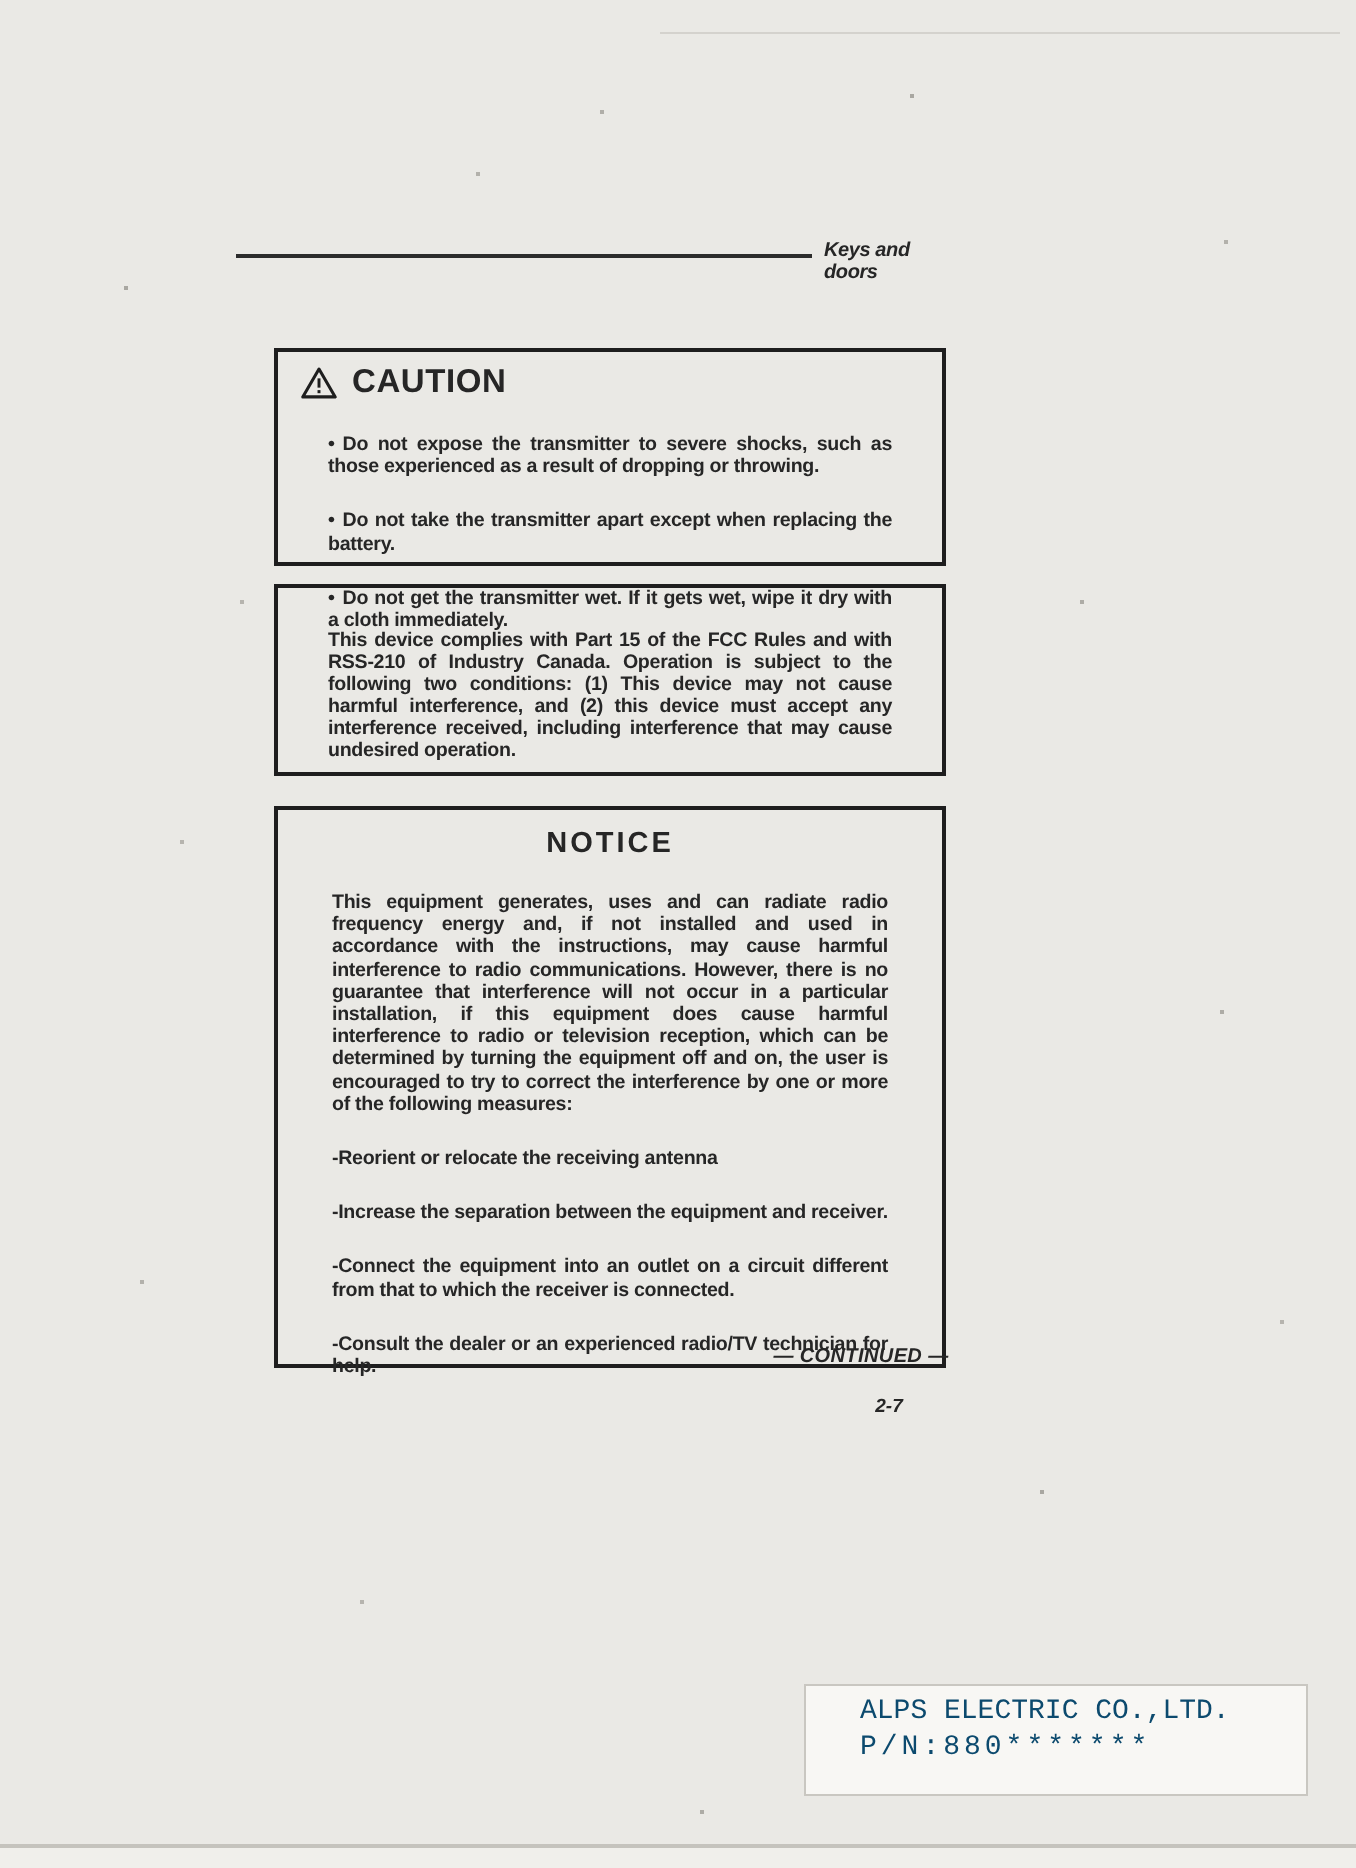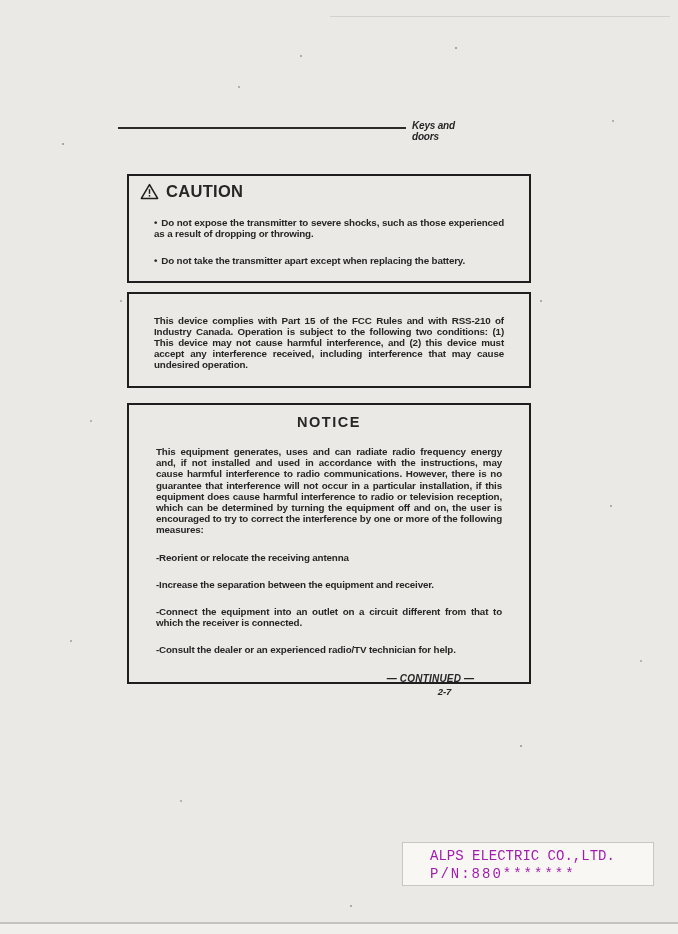--- a/index.html
+++ b/index.html
@@ -32,21 +32,21 @@
     font-size:10px;font-weight:bold;font-style:italic;letter-spacing:-0.2px;
   }
   .section-title{
     position:absolute;left:135px;top:141px;width:343px;
     font-size:12.5px;font-weight:bold;letter-spacing:-0.1px;
     padding-bottom:4px;border-bottom:2px solid #2c2c2c;
   }
 
   
   .frame{
-    position:absolute;left:127px;width:404px;
+    position:absolute;left:137px;width:336px;
     border:2px solid #1e1e1e;box-sizing:border-box;
     background:transparent;
   }
   .box-body{font-size:9.8px;line-height:11.2px;font-weight:bold;text-align:justify;letter-spacing:-0.15px;}
   .box-body p{margin:16px;}
 
   .caution-frame{top:174px;height:109px;padding:5px 9px 0 9px;}
   .caution-head{display:flex;align-items:center;gap:7px;margin:1px 0 3px 2px;}
   .caution-head .word{font-size:16.5px;font-weight:bold;letter-spacing:0.3px;}
   .warn-svg{display:block;}
@@ -57,29 +57,29 @@
   .fcc-frame{top:292px;height:96px;padding:5px 9px 0 9px;}
   .fcc-frame .box-body{line-height:11px;}
 
   .notice-frame{top:403px;height:281px;padding:7px 11px 12px 11px;}
   .notice-head{text-align:center;font-size:14.5px;font-weight:bold;letter-spacing:1.5px;margin:2px 0 14px 0;}
   .measure{margin-top:9px !important;}
 
   
   .continued-wrap{position:absolute;left:368px;top:673px;width:125px;text-align:center;}
   .continued{font-size:10px;font-weight:bold;font-style:italic;letter-spacing:0.2px;}
-  .page-num{font-size:9.5px;font-weight:bold;font-style:italic;margin-top:2px;padding-left:28px;}
+  .page-num{font-size:9.5px;font-weight:bold;font-style:italic;margin-top:14px;padding-left:28px;}
 
   
   .supplier{
-    position:absolute;left:402px;top:842px;width:252px;height:44px;
+    position:absolute;left:402px;top:842px;width:252px;height:56px;
     background:#f8f7f4;border:1px solid #c9c7c1;box-sizing:border-box;
     padding:4px 0 0 27px;
     font-family:"Liberation Mono", monospace;
-    font-size:14px;line-height:18px;color:#a21caf;
+    font-size:14px;line-height:18px;color:#0c4a6e;
   }
   .supplier .pn{letter-spacing:2px;}
 </style>
 </head>
 <body>
 
 <div class="page">
 
   <div class="crease"></div>
   <div class="noise"></div>
@@ -95,20 +95,21 @@
           <path d="M12 2 L22.5 20 L1.5 20 Z" fill="none" stroke="#1e1e1e" stroke-width="2" stroke-linejoin="round"></path>
           <rect x="11.05" y="8" width="1.9" height="6" fill="#1e1e1e"></rect>
           <rect x="11.05" y="15.6" width="1.9" height="2" fill="#1e1e1e"></rect>
         </svg>
       </span>
       <span class="word">CAUTION</span>
     </div>
     <div class="box-body">
       <p class="bullet"><span class="marker">•</span><span>Do not expose the transmitter to severe shocks, such as those experienced as a result of dropping or throwing.</span></p>
       <p class="bullet"><span class="marker">•</span><span>Do not take the transmitter apart except when replacing the battery.</span></p>
+      <p class="bullet mt3"><span class="marker">•</span><span>Do not get the transmitter wet. If it gets wet, wipe it dry with a cloth immediately.</span></p>
     </div>
   </div>
 
   <div class="frame fcc-frame">
     <div class="box-body">
       <p>This device complies with Part 15 of the FCC Rules and with RSS-210 of Industry Canada. Operation is subject to the following two conditions: (1) This device may not cause harmful interference, and (2) this device must accept any interference received, including interference that may cause undesired operation.</p>
     </div>
   </div>
 
   <div class="frame notice-frame">

